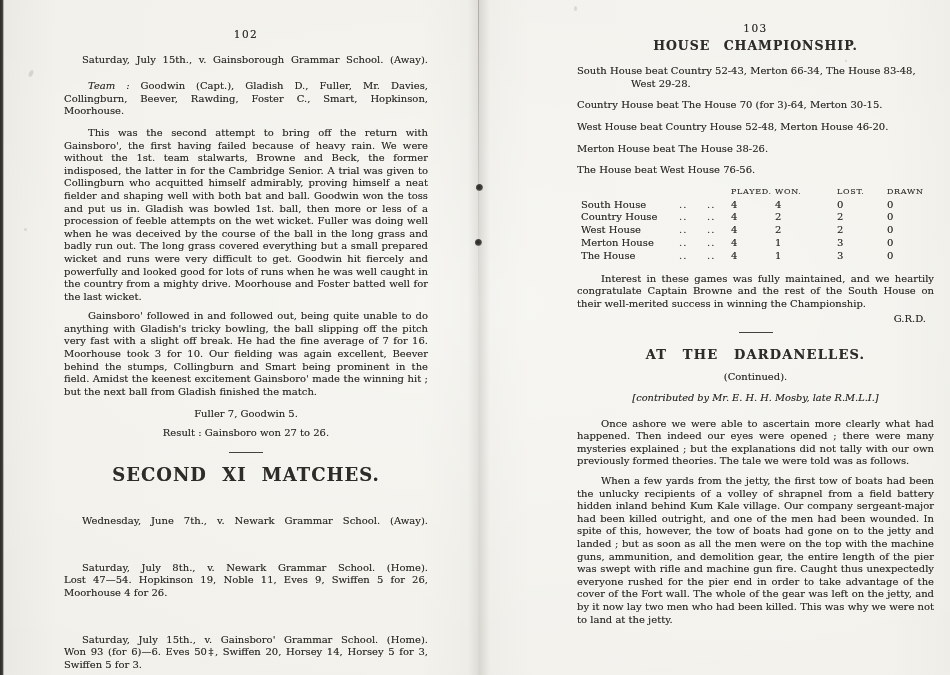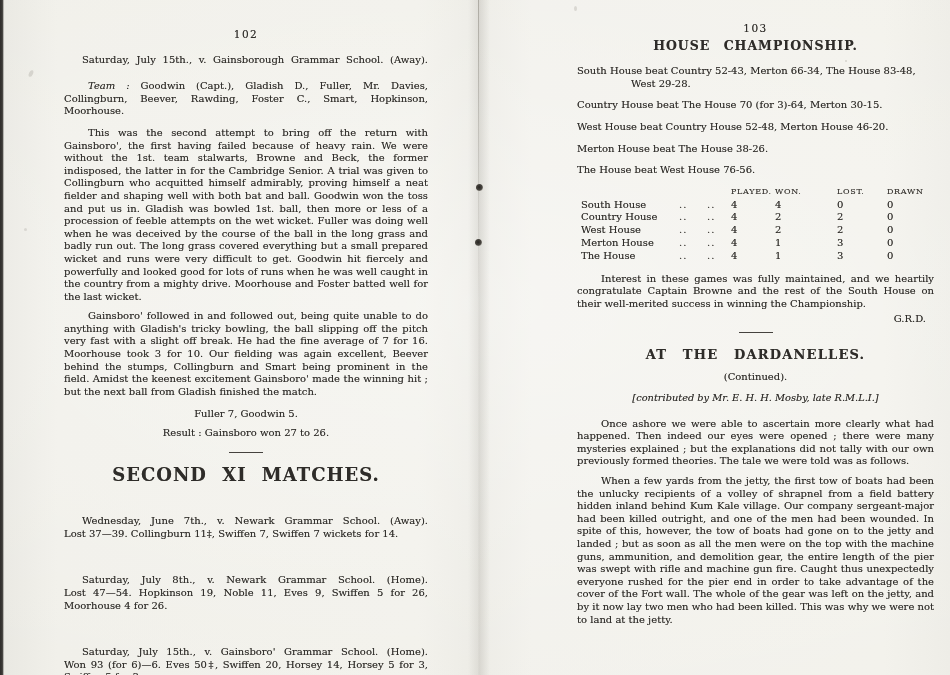--- a/index.html
+++ b/index.html
@@ -118,21 +118,20 @@
 
     <div class="score-line center">Fuller 7, Goodwin 5.</div>
     <div class="result-line center">Result : Gainsboro won 27 to 26.</div>
 
     <div class="divider"></div>
 
     <div class="section-title">SECOND XI MATCHES.</div>
 
     <div class="match">
       <div class="match-date">Wednesday, June 7th., v. Newark Grammar School. (Away).</div>
-      <div class="match-details">Lost 37—39. Collingburn 11‡, Swiffen 7, Swiffen 7 wickets for 14.</div>
     </div>
 
     <div class="match">
       <div class="match-date">Saturday, July 8th., v. Newark Grammar School. (Home).</div>
       <div class="match-details">Lost 47—54. Hopkinson 19, Noble 11, Eves 9, Swiffen 5 for 26, Moorhouse 4 for 26.</div>
     </div>
 
     <div class="match">
       <div class="match-date">Saturday, July 15th., v. Gainsboro' Grammar School. (Home).</div>
       <div class="match-details">Won 93 (for 6)—6. Eves 50‡, Swiffen 20, Horsey 14, Horsey 5 for 3, Swiffen 5 for 3.</div>

